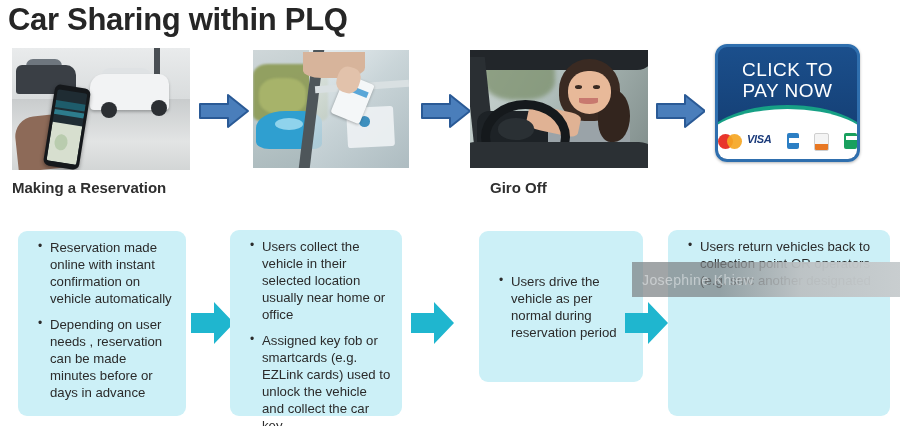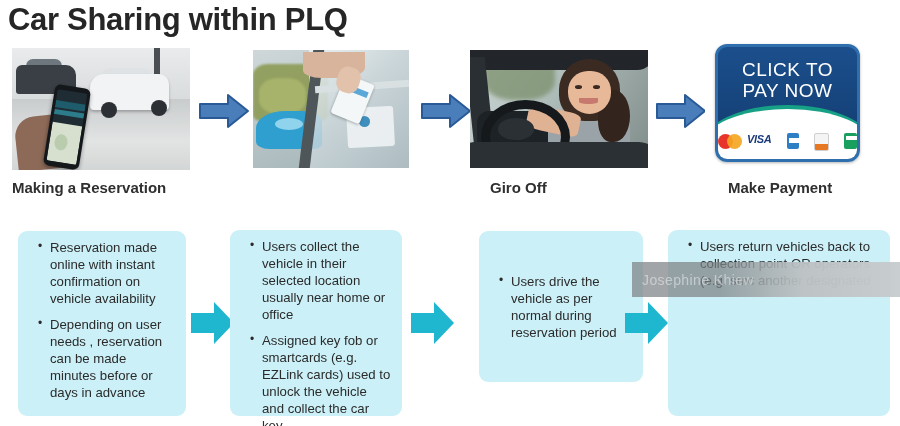--- a/index.html
+++ b/index.html
@@ -285,25 +285,24 @@
           <span class="card-amex"></span>
           <span class="card-disc"></span>
           <span class="card-debit"></span>
         </div>
       </div>
     </div>
   </div>
 
   <div class="caption" style="left:12px; top:179px;">Making a Reservation</div>
   <div class="caption" style="left:490px; top:179px;">Giro Off</div>
-  <div class="caption" style="left:728px; top:179px;">Make Payment</div>
 
   <div class="tbox" style="left:18px; top:231px; width:168px; height:185px;">
     <ul>
-      <li>Reservation made online with instant confirmation on vehicle availability</li>
+      <li>Reservation made online with instant confirmation on vehicle automatically</li>
       <li>Depending on user needs , reservation can be made minutes before or days in advance</li>
     </ul>
   </div>
 
   <div class="arrow" style="left:190px; top:299px;">
     <svg width="46" height="48" viewBox="0 0 46 48">
       <polygon points="1,14 24,14 24,3 44,24 24,45 24,34 1,34" fill="#1fb6cf"></polygon>
     </svg>
   </div>
 

